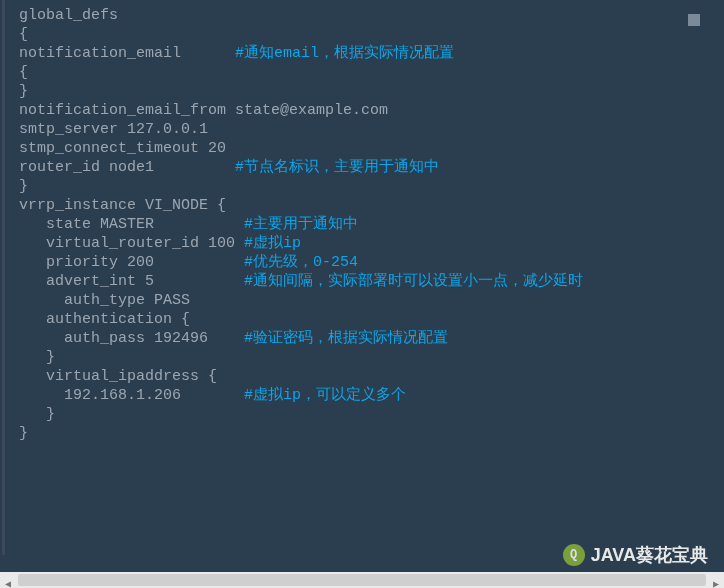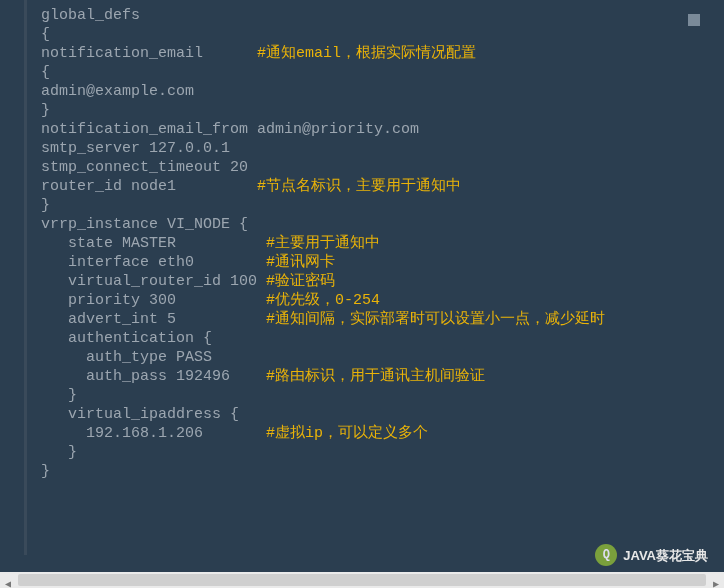--- a/index.html
+++ b/index.html
@@ -14,32 +14,32 @@
       line-height: 19px;
       color: #9ca6b0;
       width: 724px;
       height: 588px;
       overflow: hidden;
       position: relative;
     }
     .code-area {
       padding: 6px 0 6px 14px;
       border-left: 3px solid #3a4a5a;
-      margin-left: 24px;
+      margin-left: 2px;
       height: 555px;
       overflow: hidden;
     }
     .line {
       white-space: pre;
     }
     .code {
       color: #9ca6b0;
     }
     .comment {
-      color: #eab308;
+      color: #0ea5e9;
     }
     .copy-badge {
       position: absolute;
       top: 14px;
       right: 24px;
       width: 12px;
       height: 12px;
       background: #7a8a99;
     }
     .watermark {
@@ -57,21 +57,21 @@
       background: #7aa03c;
       display: flex;
       align-items: center;
       justify-content: center;
       font-size: 12px;
       color: #dde;
       font-weight: bold;
     }
     .wm-text {
       color: #e8e8e8;
-      font-size: 13px;
+      font-size: 18px;
       font-family: 'Microsoft YaHei', sans-serif;
       font-weight: 600;
     }
     .scrollbar-h {
       position: absolute;
       bottom: 0;
       left: 0;
       width: 100%;
       height: 16px;
       background: #eaeaea;
@@ -95,38 +95,36 @@
     .sa-right { right: 5px; }
   </style>
 </head>
 <body>
 
 <div class="code-area" id="code-block">
     <div class="line"><span class="code">global_defs</span></div>
     <div class="line"><span class="code">{</span></div>
     <div class="line"><span class="code">notification_email      </span><span class="comment">#通知email，根据实际情况配置</span></div>
     <div class="line"><span class="code">{</span></div>
-    <div class="line"><span class="code">admin@example.com</span></div>
     <div class="line"><span class="code">}</span></div>
-    <div class="line"><span class="code">notification_email_from admin@priority.com</span></div>
+    <div class="line"><span class="code">notification_email_from state@example.com</span></div>
     <div class="line"><span class="code">smtp_server 127.0.0.1</span></div>
     <div class="line"><span class="code">stmp_connect_timeout 20</span></div>
     <div class="line"><span class="code">router_id node1         </span><span class="comment">#节点名标识，主要用于通知中</span></div>
     <div class="line"><span class="code">}</span></div>
     <div class="line"><span class="code"></span></div>
     <div class="line"><span class="code">vrrp_instance VI_NODE {</span></div>
     <div class="line"><span class="code">   state MASTER          </span><span class="comment">#主要用于通知中</span></div>
-    <div class="line"><span class="code">   interface eth0        </span><span class="comment">#通讯网卡</span></div>
-    <div class="line"><span class="code">   virtual_router_id 100 </span><span class="comment">#验证密码</span></div>
-    <div class="line"><span class="code">   priority 300          </span><span class="comment">#优先级，0-254</span></div>
+    <div class="line"><span class="code">   virtual_router_id 100 </span><span class="comment">#虚拟ip</span></div>
+    <div class="line"><span class="code">   priority 200          </span><span class="comment">#优先级，0-254</span></div>
     <div class="line"><span class="code">   advert_int 5          </span><span class="comment">#通知间隔，实际部署时可以设置小一点，减少延时</span></div>
     <div class="line"><span class="code"></span></div>
+    <div class="line"><span class="code">     auth_type PASS</span></div>
     <div class="line"><span class="code">   authentication {</span></div>
-    <div class="line"><span class="code">     auth_type PASS</span></div>
-    <div class="line"><span class="code">     auth_pass 192496    </span><span class="comment">#路由标识，用于通讯主机间验证</span></div>
+    <div class="line"><span class="code">     auth_pass 192496    </span><span class="comment">#验证密码，根据实际情况配置</span></div>
     <div class="line"><span class="code">   }</span></div>
     <div class="line"><span class="code"></span></div>
     <div class="line"><span class="code">   virtual_ipaddress {</span></div>
     <div class="line"><span class="code">     192.168.1.206       </span><span class="comment">#虚拟ip，可以定义多个</span></div>
     <div class="line"><span class="code">   }</span></div>
     <div class="line"><span class="code">}</span></div>
   </div>
 
 <div class="copy-badge"></div>
 

